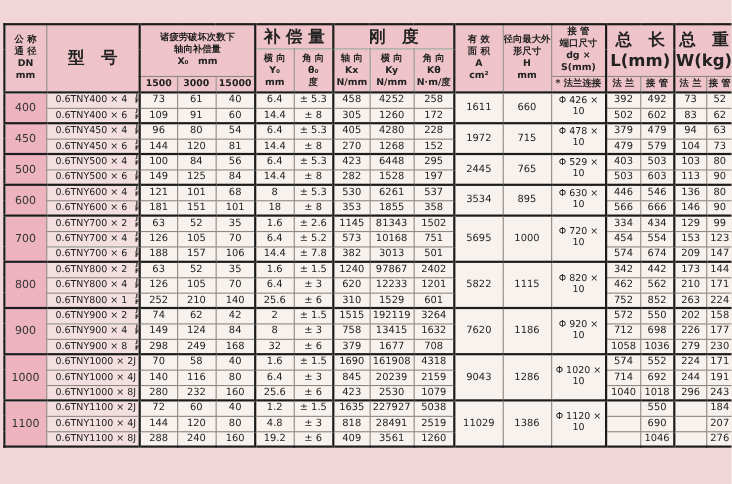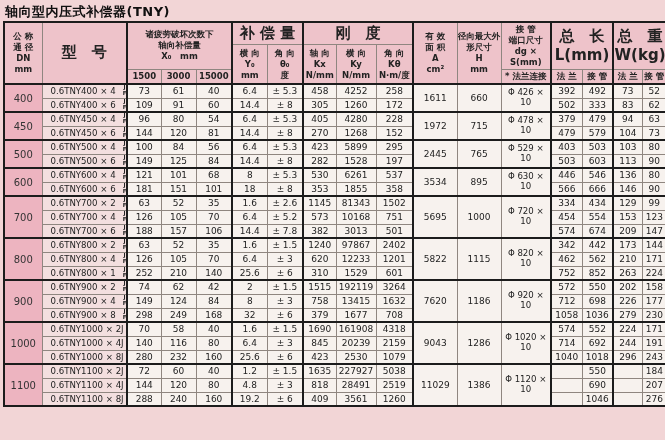--- a/index.html
+++ b/index.html
@@ -51,21 +51,20 @@
     display:inline-flex; flex-direction:column; align-items:center;
     font-size:5.5px; line-height:1.05; margin-left:7px; vertical-align:middle;
     font-weight:bold;
   }
   .model-wrap{ display:inline-flex; align-items:center; }
 </style>
 </head>
 <body>
 
 <div class="titlebar">
-  <span class="title-right">轴向型内压式补偿器(TNY)</span>
 </div>
 
 <table>
   <colgroup>
     <col style="width:38px">
       <col style="width:85px">
     <col style="width:34px">
       <col style="width:35px">
       <col style="width:36px">
     <col style="width:35px">
@@ -173,21 +172,21 @@
           </span></td>
         <td>109</td>
         <td>91</td>
         <td class="thickR">60</td>
         <td>14.4</td>
         <td class="thickR">± 8</td>
         <td>305</td>
         <td>1260</td>
         <td class="thickR">172</td>
         <td>502</td>
-        <td class="thickR">333</td>
+        <td class="thickR">602</td>
         <td>83</td>
         <td>62</td>
       </tr>
       <tr class="group-start">
         <td class="dn" rowspan="2">450</td>
         <td class="model thickR"><span class="model-wrap">
             <span>0.6TNY450 × 4</span>
             <span class="jf">
               <span>J</span>
               <span>F</span>
@@ -238,21 +237,21 @@
               <span>J</span>
               <span>F</span>
             </span>
           </span></td>
         <td>100</td>
         <td>84</td>
         <td class="thickR">56</td>
         <td>6.4</td>
         <td class="thickR">± 5.3</td>
         <td>423</td>
-        <td>5899</td>
+        <td>6448</td>
         <td class="thickR">295</td>
         <td rowspan="2">2445</td>
         <td rowspan="2">765</td>
         <td class="phi thickR" rowspan="2">Φ 529 × 10</td>
         <td>403</td>
         <td class="thickR">503</td>
         <td>103</td>
         <td>80</td>
       </tr>
       <tr>

